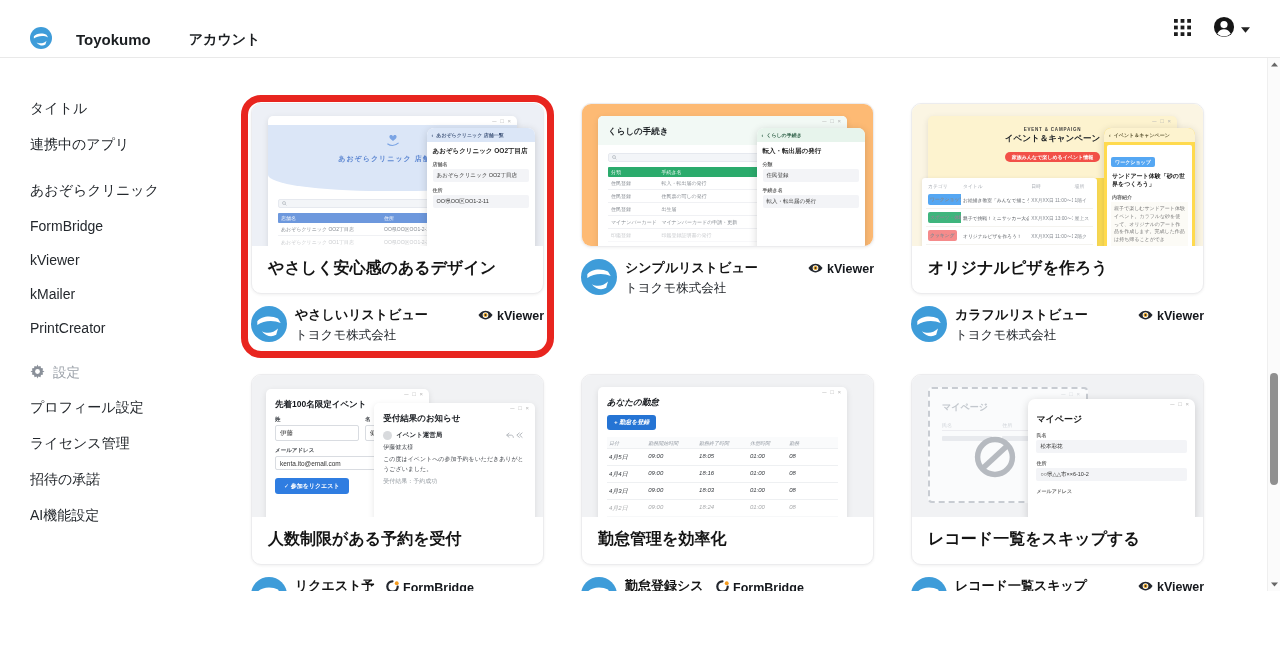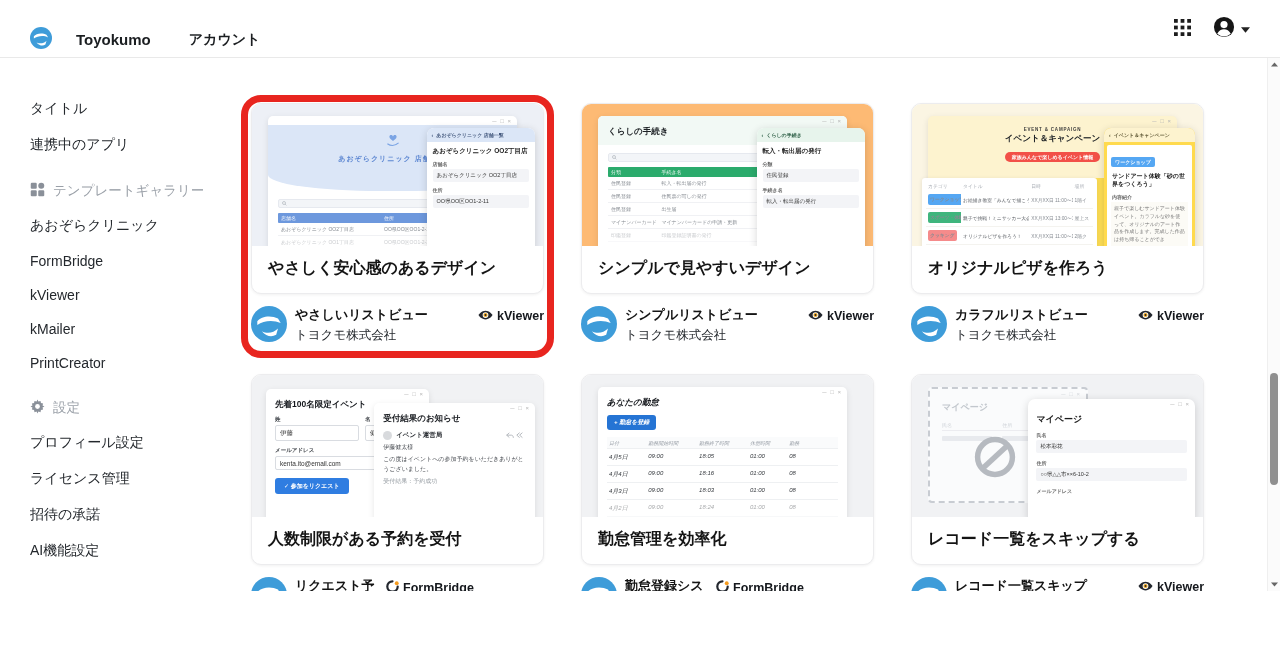--- a/index.html
+++ b/index.html
@@ -220,33 +220,20 @@
 </header>
 
 <div class="viewport">
 
   <nav class="sidebar">
     <div class="nav-group">
       <a class="nav-item">タイトル</a>
       <a class="nav-item">連携中のアプリ</a>
     </div>
     <div class="nav-group">
-      <div class="nav-header">
-        <span>
-          <svg width="15" height="15" viewBox="0 0 20 20">
-              <g fill="#8a9099">
-                <rect x="1" y="1" width="8" height="8" rx="1.5"></rect>
-                <circle cx="15" cy="5" r="4"></circle>
-                <rect x="1" y="11" width="8" height="8" rx="1.5"></rect>
-                <rect x="11" y="11" width="8" height="8" rx="1.5"></rect>
-              </g>
-            </svg>
-        </span>
-        <span>テンプレートギャラリー</span>
-      </div>
       <a class="nav-item">あおぞらクリニック</a>
       <a class="nav-item">FormBridge</a>
       <a class="nav-item">kViewer</a>
       <a class="nav-item">kMailer</a>
       <a class="nav-item">PrintCreator</a>
     </div>
     <div class="nav-group">
       <div class="nav-header">
         <span>
           <svg width="15" height="15" viewBox="0 0 20 20">
@@ -396,21 +383,20 @@
               <span>‹</span>
               <span>くらしの手続き</span>
             </div>
             <div class="ptitle">転入・転出届の発行</div>
             <div class="plab">分類</div>
             <div class="pfield">住民登録</div>
             <div class="plab">手続き名</div>
             <div class="pfield">転入・転出届の発行</div>
           </div>
         </div>
-        <div class="card-title">シンプルで見やすいデザイン</div>
       </div>
       <div class="foot">
         <span class="logo">
           <svg width="36" height="36" viewBox="0 0 40 40">
               <circle cx="20" cy="20" r="20" fill="#3E9CD9"></circle>
               <path d="M7 17c4-6 16-7 23-3l3 5c-8-4-19-3-26 2z" fill="#fff"></path>
               <path d="M12 28c6 3 13 2 18-3l-2 7c-5 3-11 2-16-4z" fill="#fff"></path>
             </svg>
         </span>
         <div class="names">

